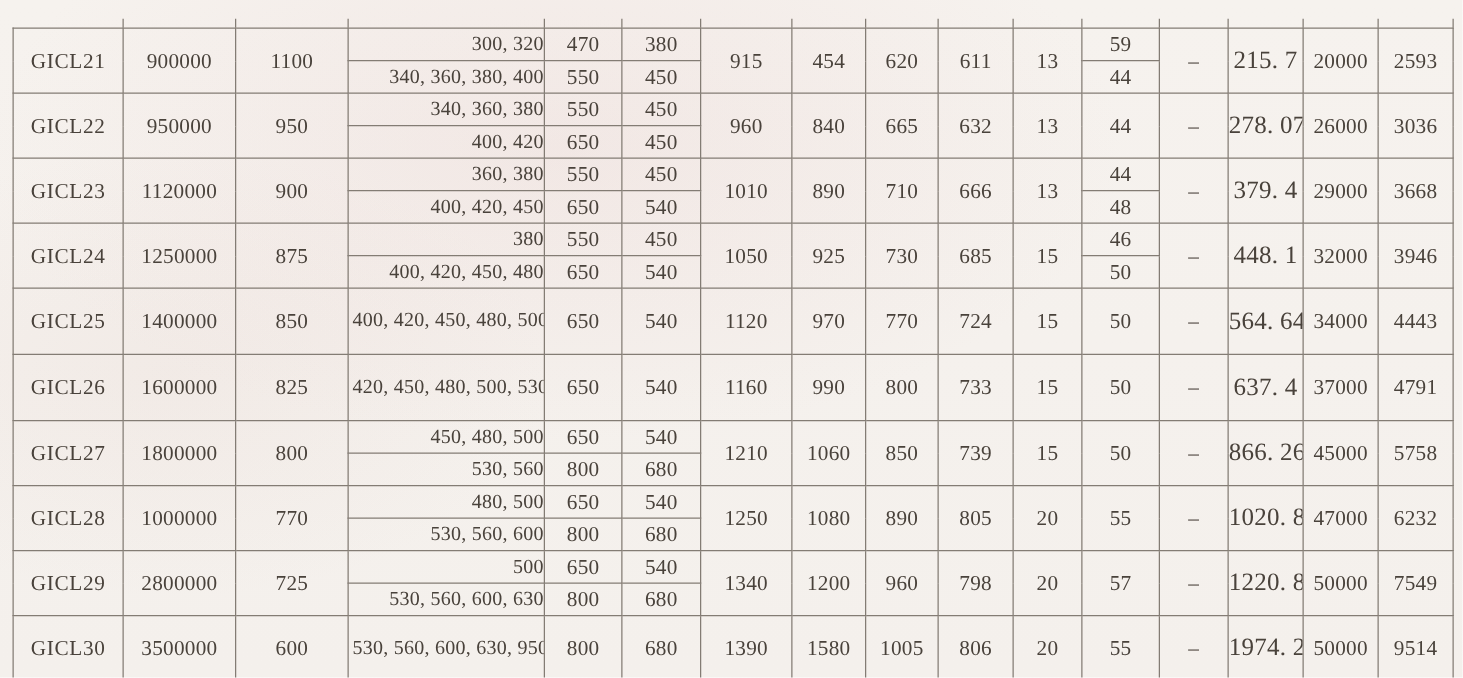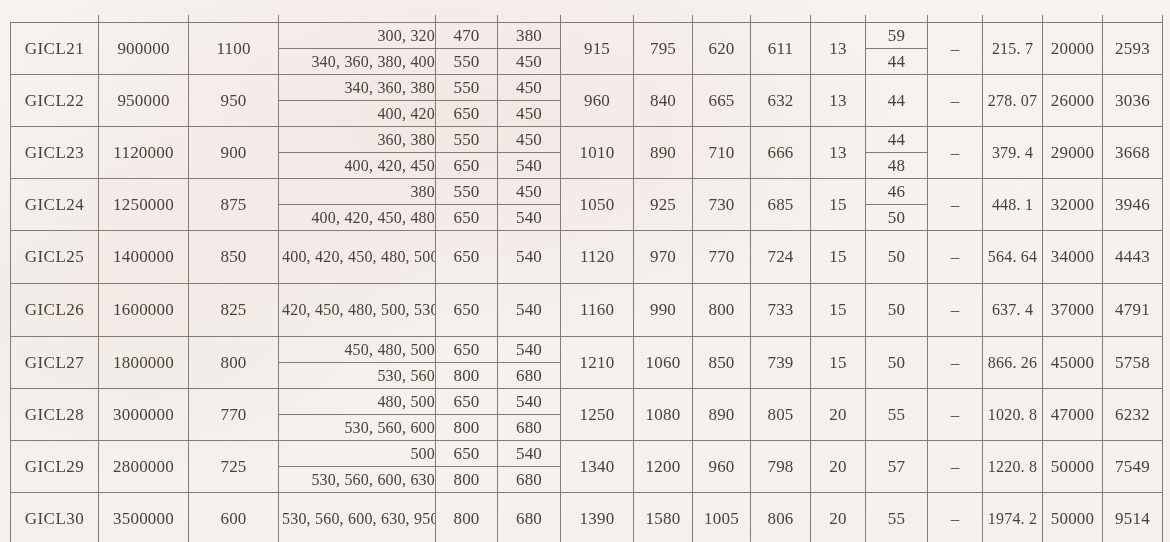--- a/index.html
+++ b/index.html
@@ -50,21 +50,21 @@
     overflow: hidden;
     white-space: nowrap;
   }
   #spec-table tr.sub  { height: 26px; }
   #spec-table tr.full { height: 53px; }
   #spec-table td.c-bore {
     text-align: right;
     padding-left: 3px;
     font-size: 16px;
   }
-  #spec-table td.c-tail-dec { font-size: 16px; text-align: center; }
+  #spec-table td.c-tail-dec { font-size: 20px; text-align: center; }
   #spec-table td.c-model { letter-spacing: 0.5px; }
 </style>
 </head>
 <body>
 
 <div id="table-area">
   <table id="spec-table">
     <colgroup>
       <col style="width:88px">
         <col style="width:90px">
@@ -85,21 +85,21 @@
     </colgroup>
     <tbody>
         <tr class="sub">
           <td rowspan="2" class="c-model">GICL21</td>
           <td rowspan="2">900000</td>
           <td rowspan="2">1100</td>
           <td class="c-bore">300, 320</td>
           <td>470</td>
           <td>380</td>
           <td rowspan="2">915</td>
-          <td rowspan="2">795</td>
+          <td rowspan="2">454</td>
           <td rowspan="2">620</td>
           <td rowspan="2">611</td>
           <td rowspan="2">13</td>
           <td>59</td>
           <td rowspan="2">–</td>
           <td rowspan="2" class="c-tail-dec">215. 7</td>
           <td rowspan="2">20000</td>
           <td rowspan="2">2593</td>
         </tr>
         <tr class="sub">
@@ -233,21 +233,21 @@
           <td rowspan="2">45000</td>
           <td rowspan="2">5758</td>
         </tr>
         <tr class="sub">
           <td class="c-bore">530, 560</td>
           <td>800</td>
           <td>680</td>
         </tr>
         <tr class="sub">
           <td rowspan="2" class="c-model">GICL28</td>
-          <td rowspan="2">3000000</td>
+          <td rowspan="2">1000000</td>
           <td rowspan="2">770</td>
           <td class="c-bore">480, 500</td>
           <td>650</td>
           <td>540</td>
           <td rowspan="2">1250</td>
           <td rowspan="2">1080</td>
           <td rowspan="2">890</td>
           <td rowspan="2">805</td>
           <td rowspan="2">20</td>
           <td rowspan="2">55</td>

